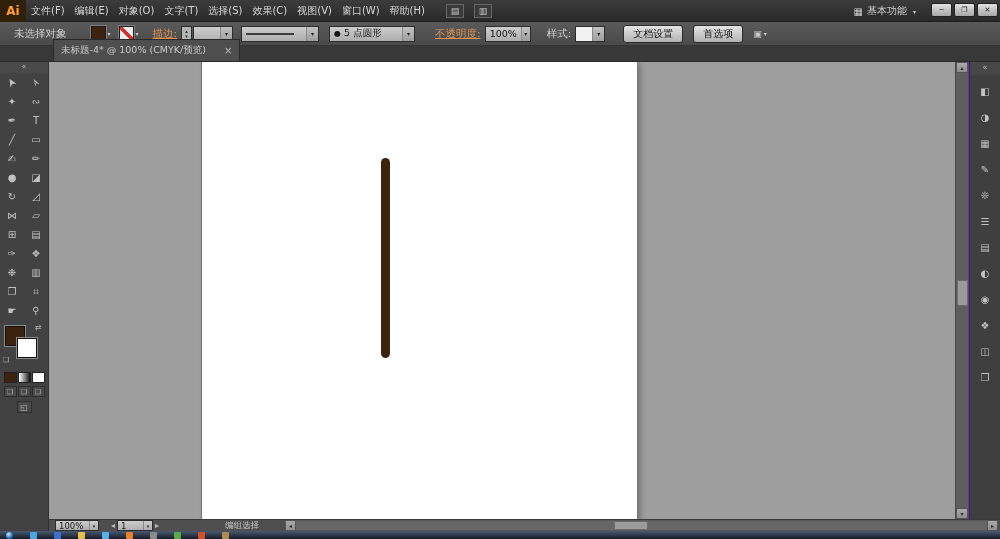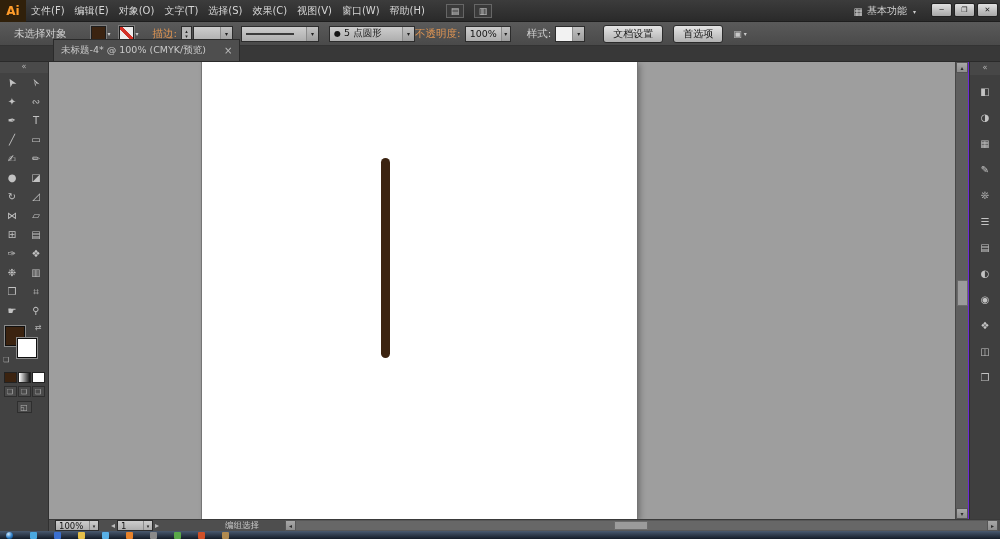--- a/index.html
+++ b/index.html
@@ -21,21 +21,21 @@
   #workspace-switcher{position:absolute;right:84px;top:0;height:22px;display:flex;align-items:center;gap:4px;font-size:10px;color:#d0d0d0;}
   #window-controls{position:absolute;right:2px;top:3px;display:flex;gap:2px;}
   .win-btn{width:21px;height:14px;background:linear-gradient(#e0e0e0,#a8a8a8);border:1px solid #222;
     border-radius:2px;color:#222;font-size:7px;display:flex;align-items:center;justify-content:center;}
 
   
   #controlbar{position:absolute;left:0;top:22px;width:1000px;height:24px;
     background:linear-gradient(#5a5a5a,#4a4a4a);border-bottom:1px solid #333;
     display:flex;align-items:center;color:#cfcfcf;font-size:10.5px;}
   .cb-label{white-space:nowrap;}
-  .link{color:#e09552;white-space:nowrap;}
+  .link{color:#e09552;text-decoration:underline;white-space:nowrap;}
   .swatch{width:15px;height:15px;border:1px solid #1d1d1d;box-shadow:0 0 0 1px #7d7d7d;}
   .none-diag{background-image:linear-gradient(45deg,transparent 42%,#d23127 42%,#d23127 58%,transparent 58%);}
   .mini-caret{font-size:6px;color:#ccc;margin-left:2px;}
   .field{height:16px;background:linear-gradient(#cdcdcd,#aeaeae);border:1px solid #2c2c2c;
     display:flex;align-items:center;color:#151515;font-size:9.5px;}
   .field .val{padding:0 4px;white-space:nowrap;display:flex;align-items:center;gap:3px;flex:1;}
   .field .dd{width:12px;align-self:stretch;border-left:1px solid #8a8a8a;display:flex;align-items:center;
     justify-content:center;font-size:6px;color:#222;background:linear-gradient(#c2c2c2,#9e9e9e);}
   .spinner{width:11px;height:16px;border:1px solid #2c2c2c;background:#b5b5b5;color:#222;
     display:flex;flex-direction:column;align-items:center;justify-content:center;font-size:5px;line-height:5px;}
@@ -177,21 +177,21 @@
     </span>
 
     <span class="field" style="width:86px;margin-left:10px">
       <span class="val">
         <span class="brush-dot">●</span>
         <span>5 点圆形</span>
       </span>
       <span class="dd">▾</span>
     </span>
 
-    <span class="link" style="margin-left:0">不透明度:</span>
+    <span class="link" style="margin-left:20px">不透明度:</span>
     <span class="field" style="width:46px;margin-left:4px">
       <span class="val">100%</span>
       <span class="dd">▾</span>
     </span>
 
     <span class="cb-label" style="margin-left:16px">样式:</span>
     <span class="field" style="width:30px;margin-left:4px">
       <span class="val" style="background:#f2f2f2;align-self:stretch"></span>
       <span class="dd">▾</span>
     </span>

